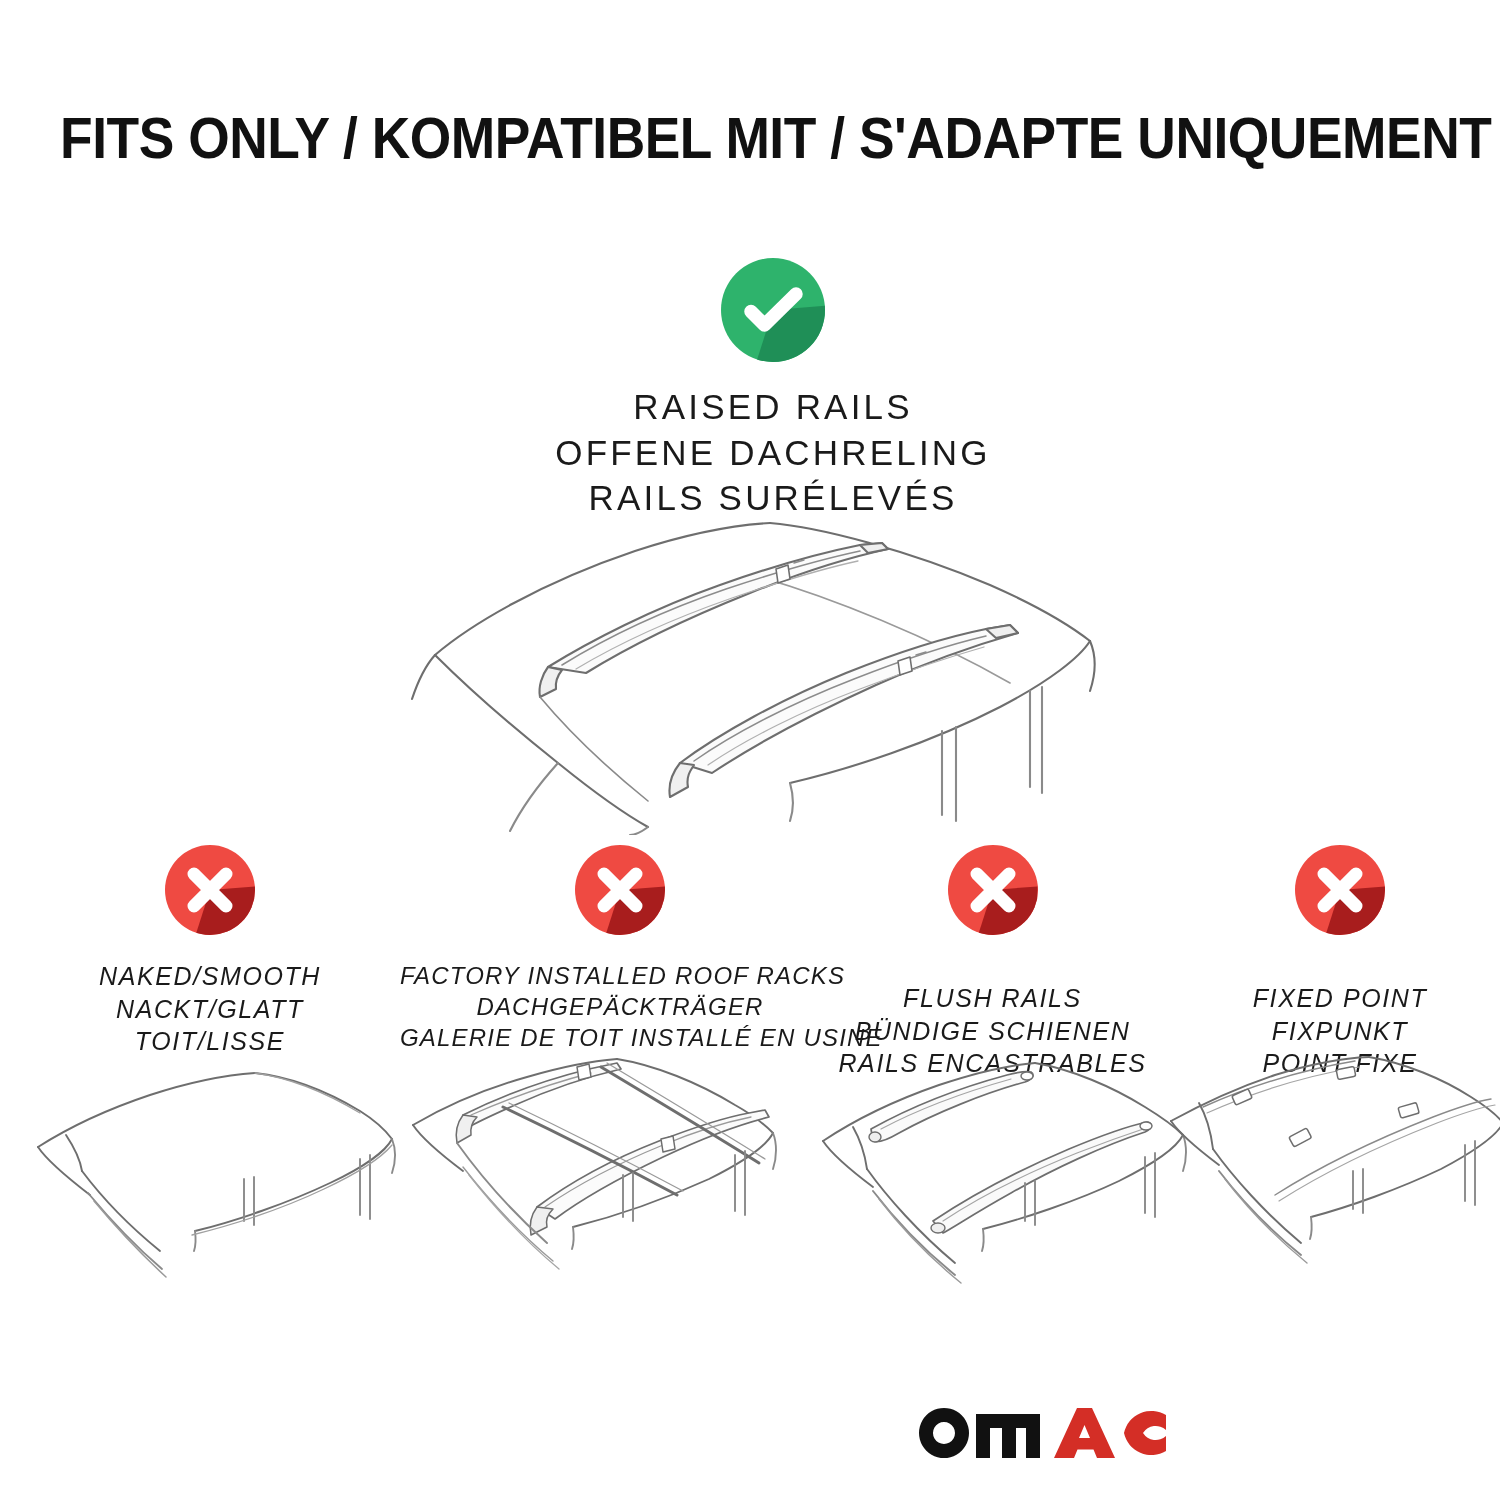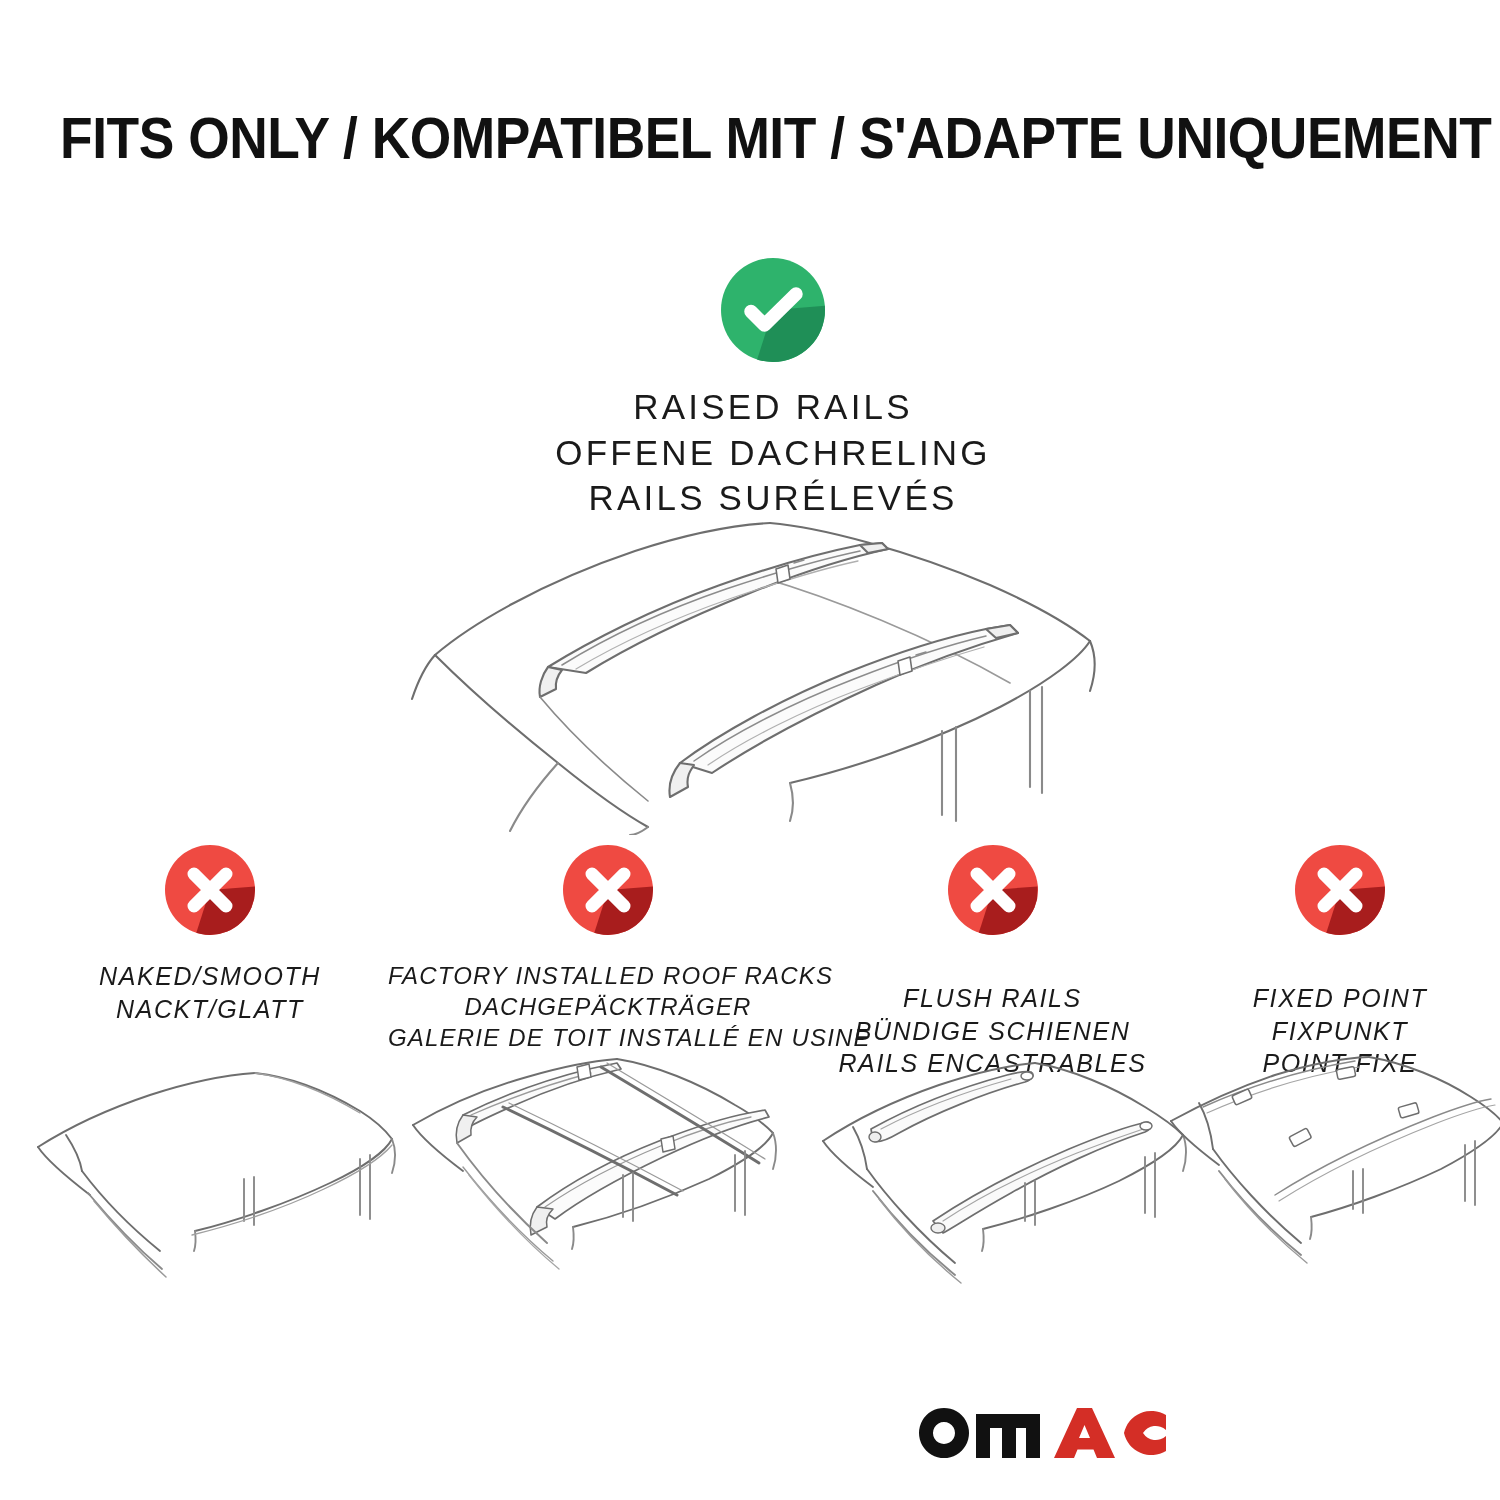--- a/index.html
+++ b/index.html
@@ -66,21 +66,21 @@
   }
   .main-illus svg{width:100%;height:100%;display:block;}
 
   
   .cols{
     position:absolute;
     top:845px;left:0;width:1500px;height:300px;font-style:italic;
   }
   .col{position:absolute;top:0;text-align:center;}
   .col-0{left:35px;width:350px;}
-  .col-1{left:388px;width:440px;}
+  .col-1{left:400px;width:440px;}
   .col-2{left:815px;width:355px;}
   .col-3{left:1215px;width:250px;}
 
   .col .icon-wrap{height:115px;}
   .col .icon-circle{width:90px;height:90px;}
 
   .col-labels{
     font-size:25px;
     line-height:1.30;
     letter-spacing:1.6px;
@@ -187,20 +187,21 @@
         <div class="icon-circle" style="background:#ef4a42;">
           <div class="shadow" style="background:#a81d1d;"></div>
           <svg viewBox="0 0 90 90" aria-hidden="true">
             <path d="M29 29 L61 61 M61 29 L29 61" stroke="#ffffff" stroke-width="13" stroke-linecap="round"></path>
           </svg>
         </div>
       </div>
       <div class="col-labels">
         <div>NAKED/SMOOTH</div>
         <div>NACKT/GLATT</div>
+        <div>TOIT/LISSE</div>
       </div>
     </div>
 
     <div class="col col-1">
       <div class="icon-wrap">
         <div class="icon-circle" style="background:#ef4a42;">
           <div class="shadow" style="background:#a81d1d;"></div>
           <svg viewBox="0 0 90 90" aria-hidden="true">
             <path d="M29 29 L61 61 M61 29 L29 61" stroke="#ffffff" stroke-width="13" stroke-linecap="round"></path>
           </svg>

